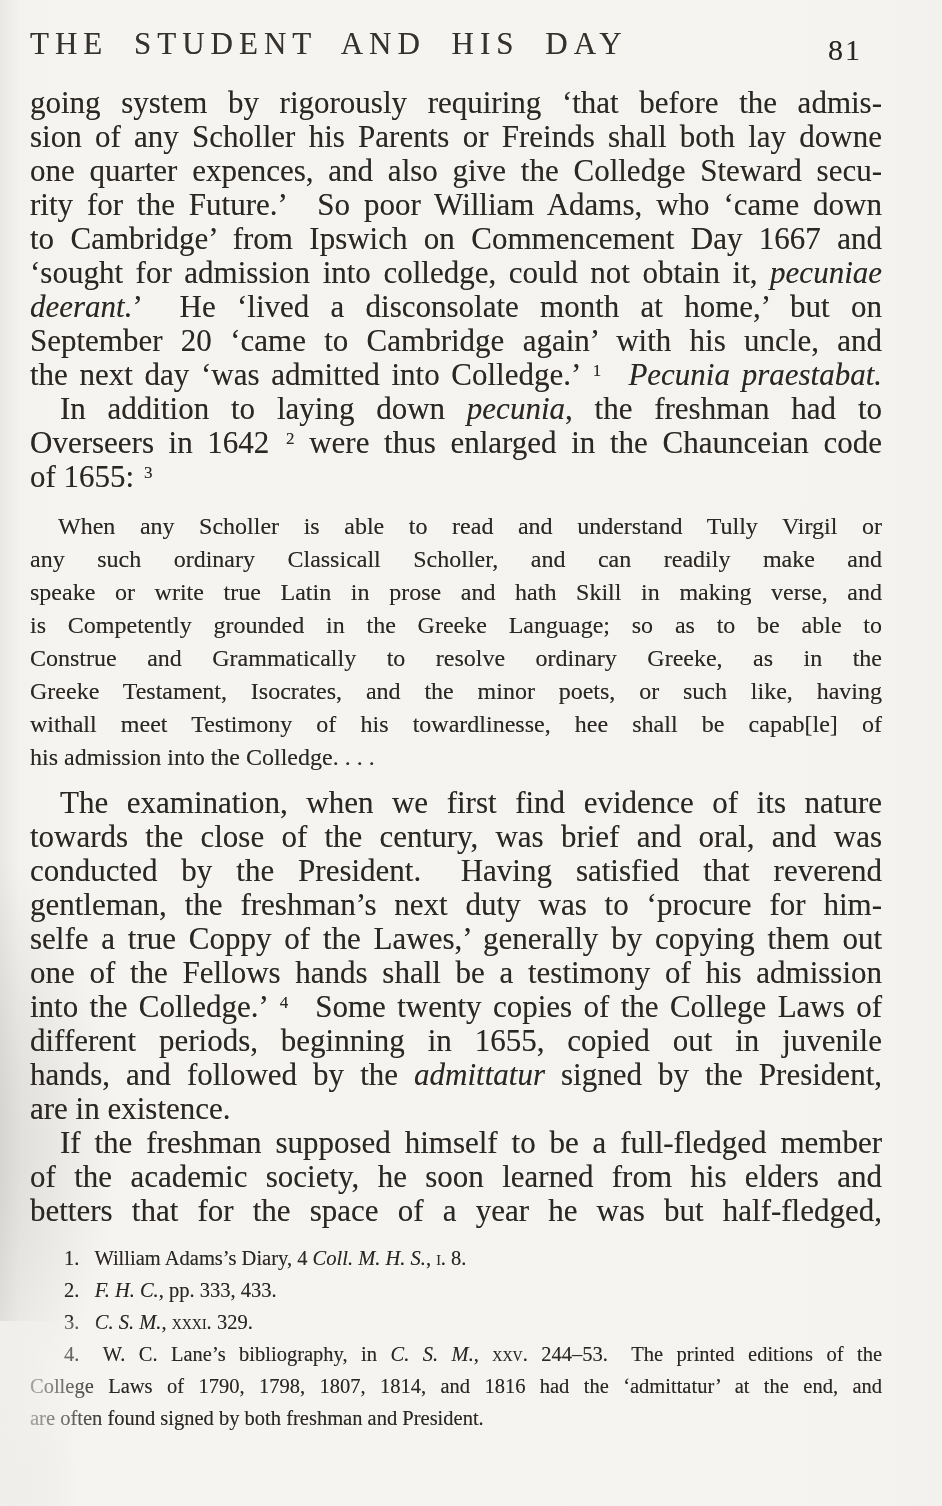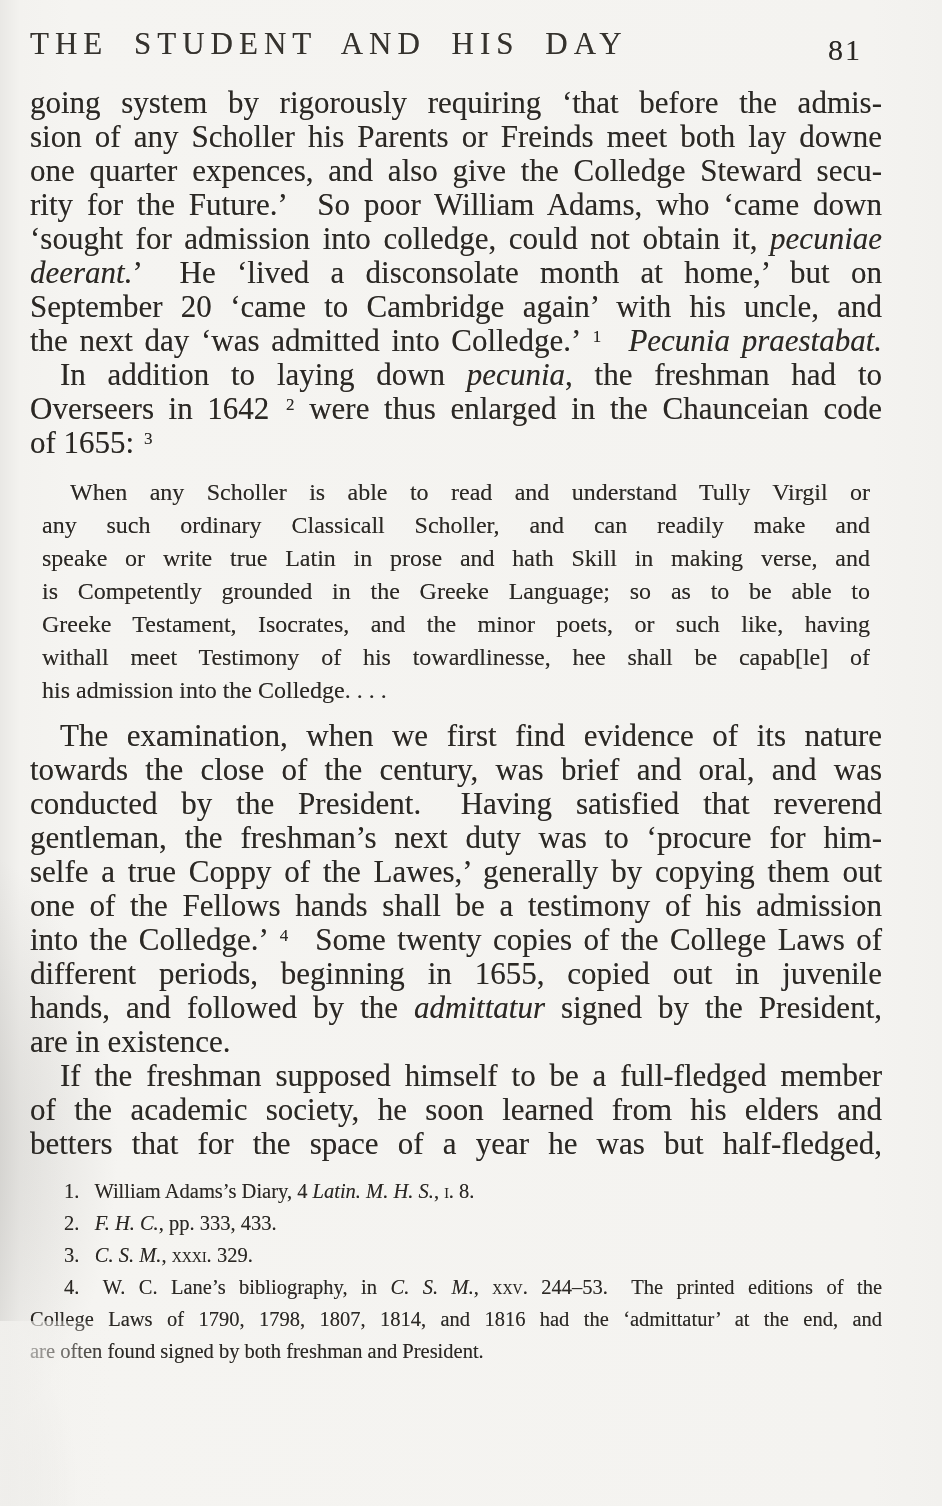--- a/index.html
+++ b/index.html
@@ -14,21 +14,21 @@
       linear-gradient(90deg,#e9e8e5 0,#f3f2ef 20px,#f5f4f1 70px,#f4f3f0 870px,#f2f1ee 100%);
   }
   .content{position:absolute;left:30px;top:26px;width:852px;}
   .running-head{position:relative;height:42px;margin-bottom:18px;}
   .head-title{text-align:left;font-size:31px;letter-spacing:6px;word-spacing:12px;color:#35322d;}
   .page-num{position:absolute;right:20px;top:1px;font-size:30px;letter-spacing:2px;margin-top:6px;}
   .line{text-align:justify;text-align-last:justify;}
   .line.no-just{text-align-last:left;}
   .block.body{font-size:31px;line-height:34px;}
   .body .line.indent{text-indent:30px;}
-  .block.quote{font-size:24px;line-height:33px;margin:16px 12px 12px;}
+  .block.quote{font-size:24px;line-height:33px;margin:16px 0 12px;}
   .quote .line.indent{text-indent:28px;}
   .block.footnote{font-size:20.5px;line-height:32px;}
   .footnote .line.indent{text-indent:34px;}
   .block.body + .block.footnote{margin-top:14px;}
   sup{font-size:0.55em;vertical-align:0.5em;line-height:0;margin-left:2px;}
   .sc{font-variant:small-caps;}
   i{font-style:italic;}
   .gutter-fade{position:absolute;left:0;bottom:0;width:140px;height:185px;pointer-events:none;
     background:linear-gradient(90deg,rgba(243,242,239,0.85),rgba(243,242,239,0) 80%);}
 </style>
@@ -37,38 +37,40 @@
 
 <div class="page">
   <div class="content">
     <div class="running-head">
       <div class="head-title">THE STUDENT AND HIS DAY</div>
       <div class="page-num">81</div>
     </div>
     <div>
         <div class="block body">
           <div class="line">going system by rigorously requiring ‘that before the admis-</div>
-          <div class="line">sion of any Scholler his Parents or Freinds meet both lay downe</div>
+          <div class="line">sion of any Scholler his Parents or Freinds shall both lay downe</div>
           <div class="line">one quarter expences, and also give the Colledge Steward secu-</div>
           <div class="line">rity for the Future.’  So poor William Adams, who ‘came down</div>
+          <div class="line">to Cambridge’ from Ipswich on Commencement Day 1667 and</div>
           <div class="line">‘sought for admission into colledge, could not obtain it, <i>pecuniae</i></div>
           <div class="line"><i>deerant.</i>’  He ‘lived a disconsolate month at home,’ but on</div>
           <div class="line">September 20 ‘came to Cambridge again’ with his uncle, and</div>
           <div class="line">the next day ‘was admitted into Colledge.’ <sup>1</sup>  <i>Pecunia praestabat.</i></div>
         </div>
         <div class="block body">
           <div class="line indent">In addition to laying down <i>pecunia</i>, the freshman had to</div>
           <div class="line">Overseers in 1642 <sup>2</sup> were thus enlarged in the Chaunceian code</div>
           <div class="line no-just">of 1655: <sup>3</sup></div>
         </div>
         <div class="block quote">
           <div class="line indent">When any Scholler is able to read and understand Tully Virgil or</div>
           <div class="line">any such ordinary Classicall Scholler, and can readily make and</div>
           <div class="line">speake or write true Latin in prose and hath Skill in making verse, and</div>
           <div class="line">is Competently grounded in the Greeke Language; so as to be able to</div>
+          <div class="line">Construe and Grammatically to resolve ordinary Greeke, as in the</div>
           <div class="line">Greeke Testament, Isocrates, and the minor poets, or such like, having</div>
           <div class="line">withall meet Testimony of his towardlinesse, hee shall be capab[le] of</div>
           <div class="line no-just">his admission into the Colledge. . . .</div>
         </div>
         <div class="block body">
           <div class="line indent">The examination, when we first find evidence of its nature</div>
           <div class="line">towards the close of the century, was brief and oral, and was</div>
           <div class="line">conducted by the President.  Having satisfied that reverend</div>
           <div class="line">gentleman, the freshman’s next duty was to ‘procure for him-</div>
           <div class="line">selfe a true Coppy of the Lawes,’ generally by copying them out</div>
@@ -77,21 +79,21 @@
           <div class="line">different periods, beginning in 1655, copied out in juvenile</div>
           <div class="line">hands, and followed by the <i>admittatur</i> signed by the President,</div>
           <div class="line no-just">are in existence.</div>
         </div>
         <div class="block body">
           <div class="line indent">If the freshman supposed himself to be a full-fledged member</div>
           <div class="line">of the academic society, he soon learned from his elders and</div>
           <div class="line">betters that for the space of a year he was but half-fledged,</div>
         </div>
         <div class="block footnote">
-          <div class="line indent no-just">1.  William Adams’s Diary, 4 <i>Latin. M. H. S.</i>, <span class="sc">i.</span> 8.</div>
+          <div class="line indent no-just">1.  William Adams’s Diary, 4 <i>Coll. M. H. S.</i>, <span class="sc">i.</span> 8.</div>
         </div>
         <div class="block footnote">
           <div class="line indent no-just">2.  <i>F. H. C.</i>, pp. 333, 433.</div>
         </div>
         <div class="block footnote">
           <div class="line indent no-just">3.  <i>C. S. M.</i>, <span class="sc">xxxi.</span> 329.</div>
         </div>
         <div class="block footnote">
           <div class="line indent">4.  W. C. Lane’s bibliography, in <i>C. S. M.</i>, <span class="sc">xxv.</span> 244–53.  The printed editions of the</div>
           <div class="line">College Laws of 1790, 1798, 1807, 1814, and 1816 had the ‘admittatur’ at the end, and</div>

